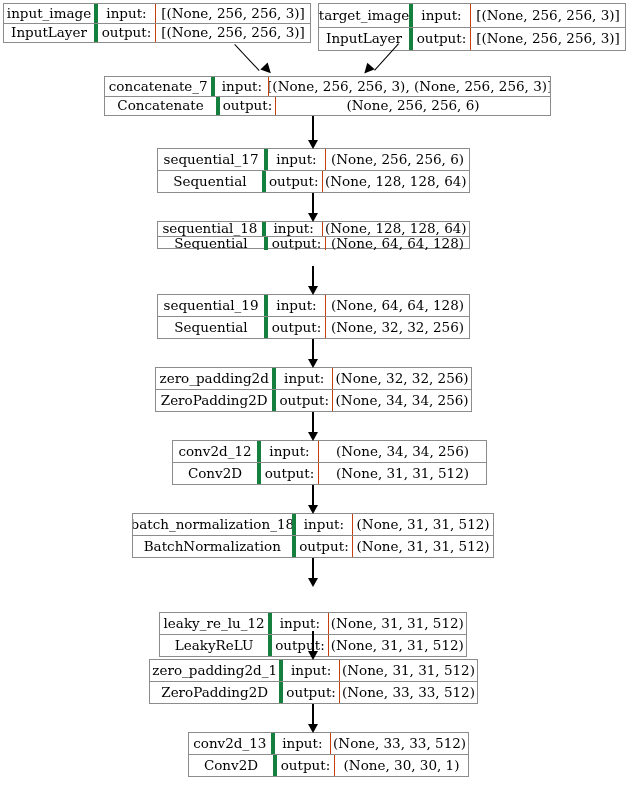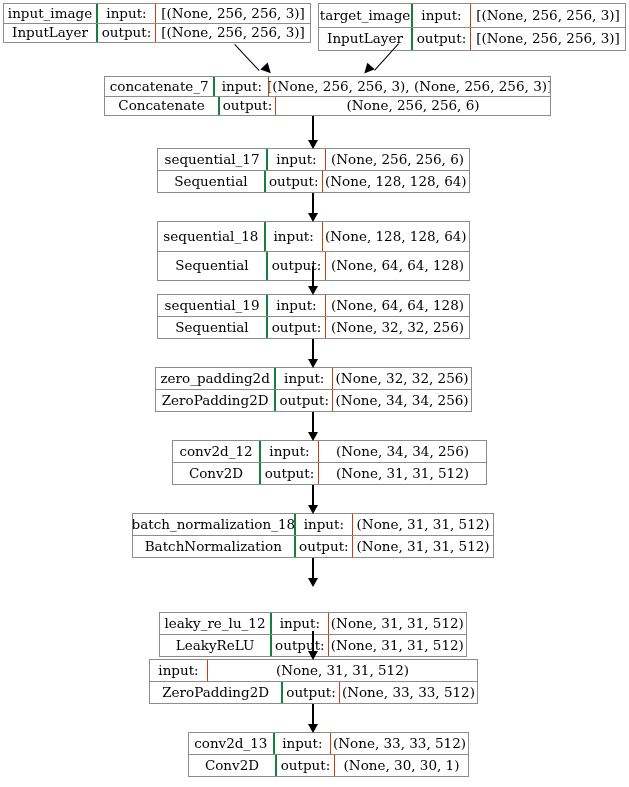--- a/index.html
+++ b/index.html
@@ -45,21 +45,21 @@
     align-items: center;
     justify-content: center;
     font-size: 13.5px;
     color: #000000;
     line-height: 1;
     white-space: nowrap;
     overflow: hidden;
     padding: 0 4px;
   }
   .cell.c-name {
-    border-right: 2px solid #15803d;
+    border-right: 4px solid #15803d;
   }
   .cell.c-label {
     border-right: 1px solid #c2410c;
   }
   .cell.c-shape {
     flex: 1 1 auto;
   }
   
   .arrow-v {
     position: absolute;
@@ -135,21 +135,21 @@
         <div class="cell c-name" style="width: 110px;">sequential_17</div>
         <div class="cell c-label" style="width: 58px;">input:</div>
         <div class="cell c-shape">(None, 256, 256, 6)</div>
       </div>
       <div class="node-row">
         <div class="cell c-name" style="width: 110px;">Sequential</div>
         <div class="cell c-label" style="width: 58px;">output:</div>
         <div class="cell c-shape">(None, 128, 128, 64)</div>
       </div>
     </div>
-    <div class="node" style="left: 157px; top: 221px; width: 313px; height: 60px;">
+    <div class="node" style="left: 157px; top: 221px; width: 313px; height: 28px;">
       <div class="node-row top">
         <div class="cell c-name" style="width: 110px;">sequential_18</div>
         <div class="cell c-label" style="width: 58px;">input:</div>
         <div class="cell c-shape">(None, 128, 128, 64)</div>
       </div>
       <div class="node-row">
         <div class="cell c-name" style="width: 110px;">Sequential</div>
         <div class="cell c-label" style="width: 58px;">output:</div>
         <div class="cell c-shape">(None, 64, 64, 128)</div>
       </div>
@@ -209,20 +209,21 @@
         <div class="cell c-shape">(None, 31, 31, 512)</div>
       </div>
       <div class="node-row">
         <div class="cell c-name" style="width: 115px;">LeakyReLU</div>
         <div class="cell c-label" style="width: 58px;">output:</div>
         <div class="cell c-shape">(None, 31, 31, 512)</div>
       </div>
     </div>
     <div class="node" style="left: 149px; top: 659px; width: 329px; height: 45px;">
       <div class="node-row top">
+        <div class="cell c-name" style="width: 137px;">zero_padding2d_1</div>
         <div class="cell c-label" style="width: 58px;">input:</div>
         <div class="cell c-shape">(None, 31, 31, 512)</div>
       </div>
       <div class="node-row">
         <div class="cell c-name" style="width: 137px;">ZeroPadding2D</div>
         <div class="cell c-label" style="width: 58px;">output:</div>
         <div class="cell c-shape">(None, 33, 33, 512)</div>
       </div>
     </div>
     <div class="node" style="left: 188px; top: 732px; width: 281px; height: 45px;">

